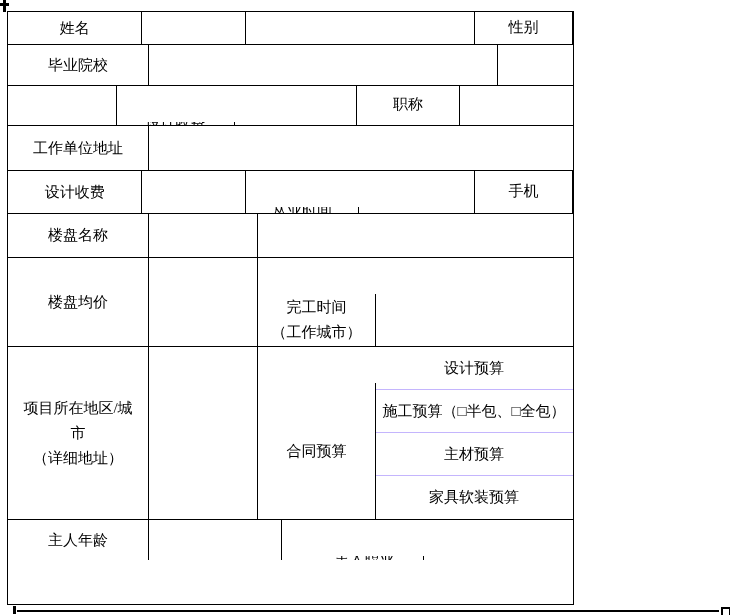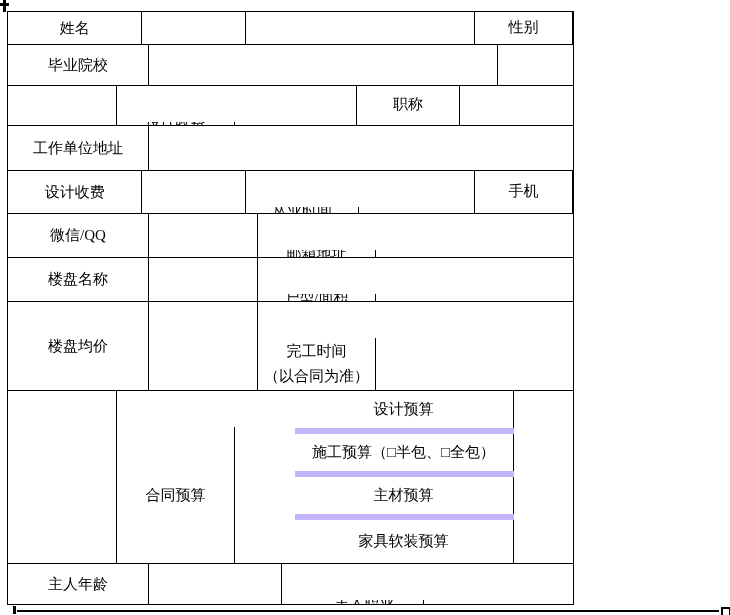--- a/index.html
+++ b/index.html
@@ -54,21 +54,21 @@
   .w2 { width: 109px; }
   .w3 { width: 118px; margin-top: 36px; }
   .w4 { width: 122px; }
   .w5 { width: 103px; font-family: Liberation Mono, monospace; }
   .wmerge { width: 349px; }  
   .wfill { flex: 1; }
   .pre { white-space: pre-line; }
 
   
   .subcol { flex: 1; display: flex; flex-direction: column; border-right: none; padding: 0; }
-  .subrow { display: flex; border-bottom: 6px solid #c4b5fd; height: 43px; }
+  .subrow { display: flex; border-bottom: 1px solid #c4b5fd; height: 43px; }
   .subrow:last-child { border-bottom: none; flex: 1; height: auto; }
   .sublabel {
     width: 219px;
     border-right: 1px solid #000;
     display: flex; align-items: center; justify-content: center;
     text-align: center;
   }
   .subval { flex: 1; }
 
   
@@ -127,43 +127,39 @@
 
   <div class="row r5">
     <div class="c w1">设计收费</div>
     <div class="c w2"></div>
     <div class="c w3">从业时间</div>
     <div class="c w4"></div>
     <div class="c w5">手机</div>
     <div class="c wfill"></div>
   </div>
 
-  <div class="row r6">
-    <div class="c w1">微信/QQ</div>
-    <div class="c w2"></div>
-    <div class="c w3">邮箱地址</div>
-    <div class="c wfill"></div>
-  </div>
 
   <div class="row r7">
     <div class="c w1">楼盘名称</div>
     <div class="c w2"></div>
-    <div class="c w3">户型/面积</div>
     <div class="c wfill"></div>
   </div>
 
   <div class="row r8">
     <div class="c w1">楼盘均价</div>
     <div class="c w2"></div>
     <div class="c w3 pre">完工时间
-（以合同为准）</div>
+（工作城市）</div>
     <div class="c wfill"></div>
   </div>
 
   <div class="row r9">
+    <div class="c w1 pre">项目所在地区/城
+市
+（详细地址）</div>
     <div class="c w2"></div>
     <div class="c w3">合同预算</div>
     <div class="c subcol">
       <div class="subrow">
         <div class="sublabel">设计预算</div>
         <div class="subval"></div>
       </div>
       <div class="subrow">
         <div class="sublabel">施工预算（□半包、□全包）</div>
         <div class="subval"></div>

